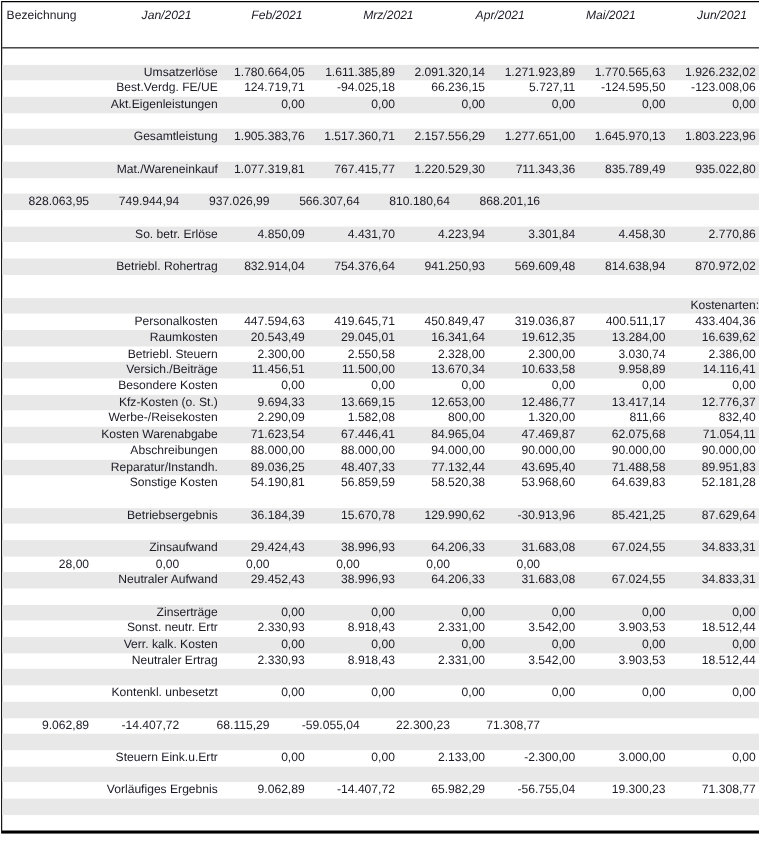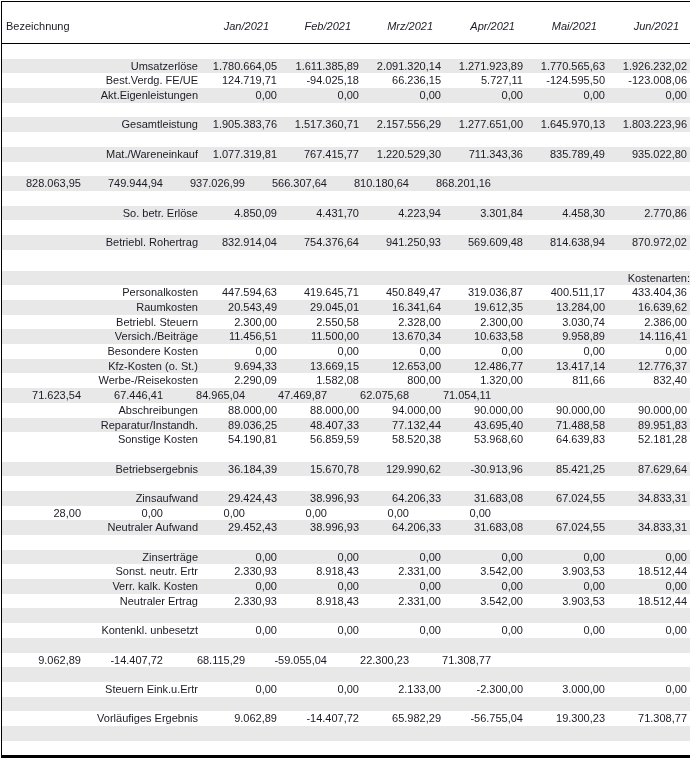--- a/index.html
+++ b/index.html
@@ -16,21 +16,22 @@
     font-size: 11px;
     color: #1b1b26;
     background: #ffffff;
   }
   .header-row {
     display: flex;
     height: 42px;
     border-bottom: 1px solid #000000;
     box-sizing: border-box;
     padding-top: 6px;
-    align-items: center;
+    align-items: flex-start;
+    gap: 19px;
   }
   .cell {
     box-sizing: border-box;
     white-space: nowrap;
     overflow: hidden;
   }
   .label-h {
     flex: 1;
     padding-left: 4px;
   }
@@ -211,20 +212,21 @@
       <div class="row">
         <div class="cell label indent">Werbe-/Reisekosten</div>
         <div class="cell value">2.290,09</div>
         <div class="cell value">1.582,08</div>
         <div class="cell value">800,00</div>
         <div class="cell value">1.320,00</div>
         <div class="cell value">811,66</div>
         <div class="cell value">832,40</div>
       </div>
       <div class="row shaded">
+        <div class="cell label indent">Kosten Warenabgabe</div>
         <div class="cell value">71.623,54</div>
         <div class="cell value">67.446,41</div>
         <div class="cell value">84.965,04</div>
         <div class="cell value">47.469,87</div>
         <div class="cell value">62.075,68</div>
         <div class="cell value">71.054,11</div>
       </div>
       <div class="row">
         <div class="cell label indent">Abschreibungen</div>
         <div class="cell value">88.000,00</div>

